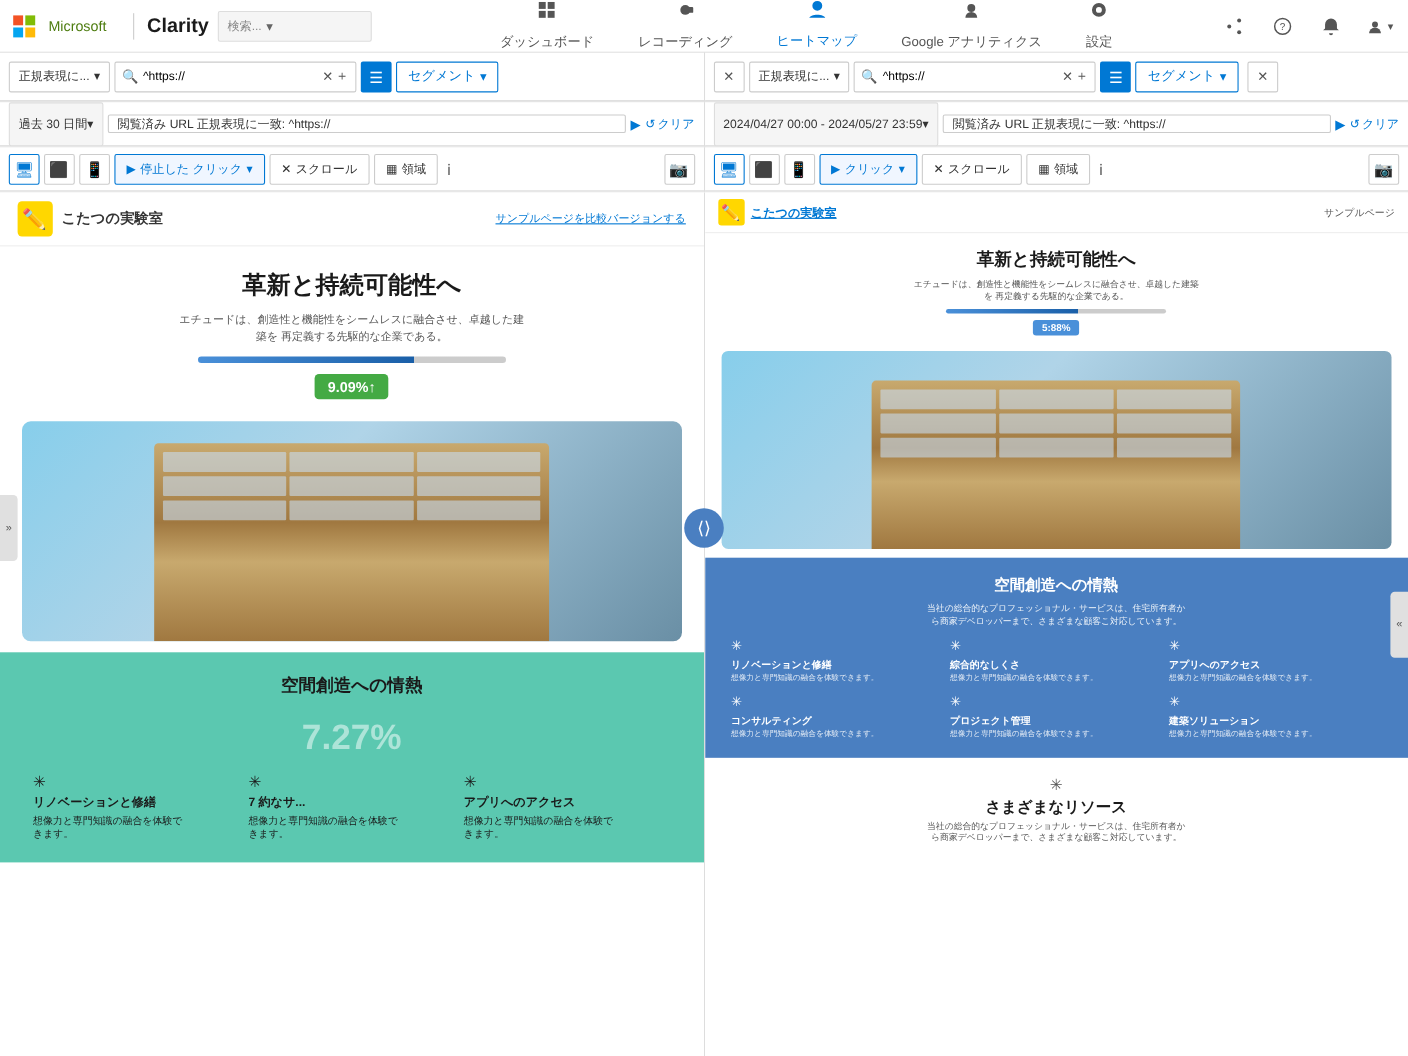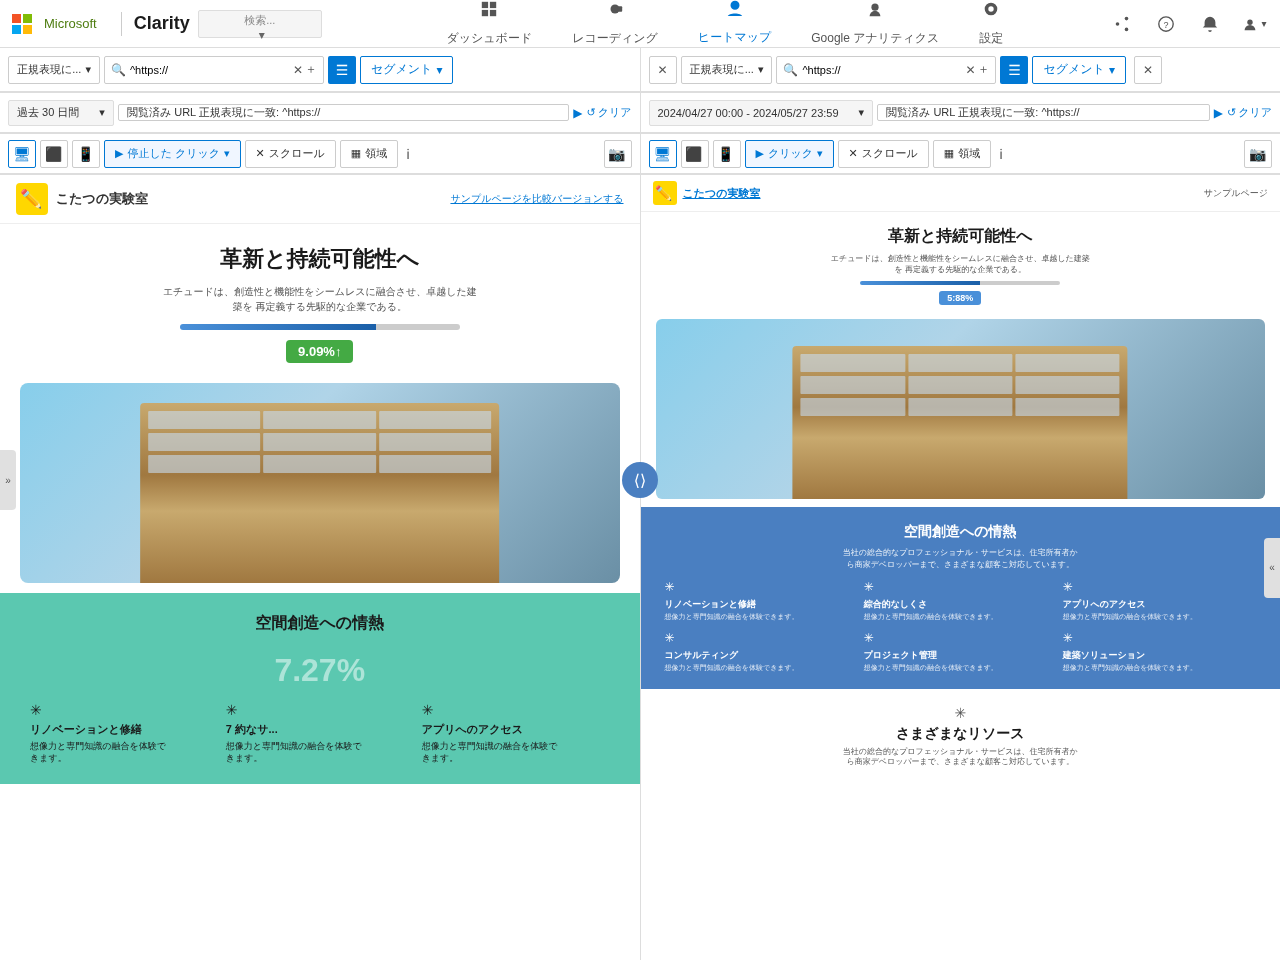--- a/index.html
+++ b/index.html
@@ -12,21 +12,21 @@
     }
     .ms-logo { display: flex; align-items: center; gap: 6px; margin-right: 12px; }
     .ms-grid { width: 20px; height: 20px; display: grid; grid-template-columns: 1fr 1fr; grid-template-rows: 1fr 1fr; gap: 2px; }
     .ms-grid span { display: block; }
     .ms-grid .r { background: #f35325; }
     .ms-grid .g { background: #81bc06; }
     .ms-grid .b { background: #05a6f0; }
     .ms-grid .y { background: #ffba08; }
     .ms-divider { width: 1px; height: 24px; background: #ccc; margin: 0 12px; }
     .brand { font-size: 18px; font-weight: 600; color: #1b1b1b; }
-    .search-box-nav { display: flex; align-items: center; background: #f5f5f5; border: 1px solid #ddd; border-radius: 2px; padding: 2px 8px; margin-left: 8px; width: 124px; height: 28px; font-size: 12px; color: #555; flex-direction: column; }
+    .search-box-nav { display: flex; align-items: center; background: #f5f5f5; border: 1px solid #ddd; border-radius: 2px; padding: 2px 8px; margin-left: 8px; width: 140px; height: 28px; font-size: 12px; color: #555; }
     .caret { margin-left: 4px; color: #666; }
     .nav-items { display: flex; align-items: center; margin-left: 20px; gap: 24px; flex: 1; justify-content: center; }
     .nav-item { display: flex; flex-direction: column; align-items: center; gap: 12px; cursor: pointer; color: #555; font-size: 12px; padding: 4px 8px; }
     .nav-item.active { color: #0078d4; border-bottom: 2px solid #0078d4; }
     .nav-item svg { width: 18px; height: 18px; }
     .nav-right { display: flex; align-items: center; gap: 16px; margin-left: auto; }
     .nav-icon-btn { display: flex; align-items: center; justify-content: center; width: 28px; height: 28px; color: #555; cursor: pointer; border-radius: 2px; }
 
     
     .filter-bar {
@@ -59,22 +59,22 @@
       display: flex; align-items: center; justify-content: center; width: 28px; height: 28px;
       background: #fff; border: 1px solid #ccc; border-radius: 2px; cursor: pointer; color: #555;
     }
 
     
     .filter-bar2 {
       display: flex; align-items: center; gap: 4px;
       background: #fff; border-bottom: 1px solid #ddd; padding: 6px 8px; height: 40px;
     }
     .date-btn {
-      display: flex; align-items: center; gap: 20px; background: #f5f5f5; border: 1px solid #ddd;
-      border-radius: 2px; padding: 5px 8px; font-size: 11px; cursor: pointer; height: 26px; color: #333;
+      display: flex; align-items: center; gap: 0; background: #f5f5f5; border: 1px solid #ddd;
+      border-radius: 2px; padding: 19px 8px; font-size: 11px; cursor: pointer; height: 26px; color: #333;
     }
     .url-filter {
       display: flex; align-items: center; gap: 4px; border: 1px solid #ccc; border-radius: 2px;
       padding: 3px 8px; font-size: 11px; cursor: pointer; height: 17px; color: #333; background: #fff; flex: 1;
     }
     .play-btn { color: #0078d4; cursor: pointer; }
     .clear-text-btn { color: #0078d4; cursor: pointer; font-size: 11px; display: flex; align-items: center; gap: 2px; }
 
     
     .view-type-bar {

